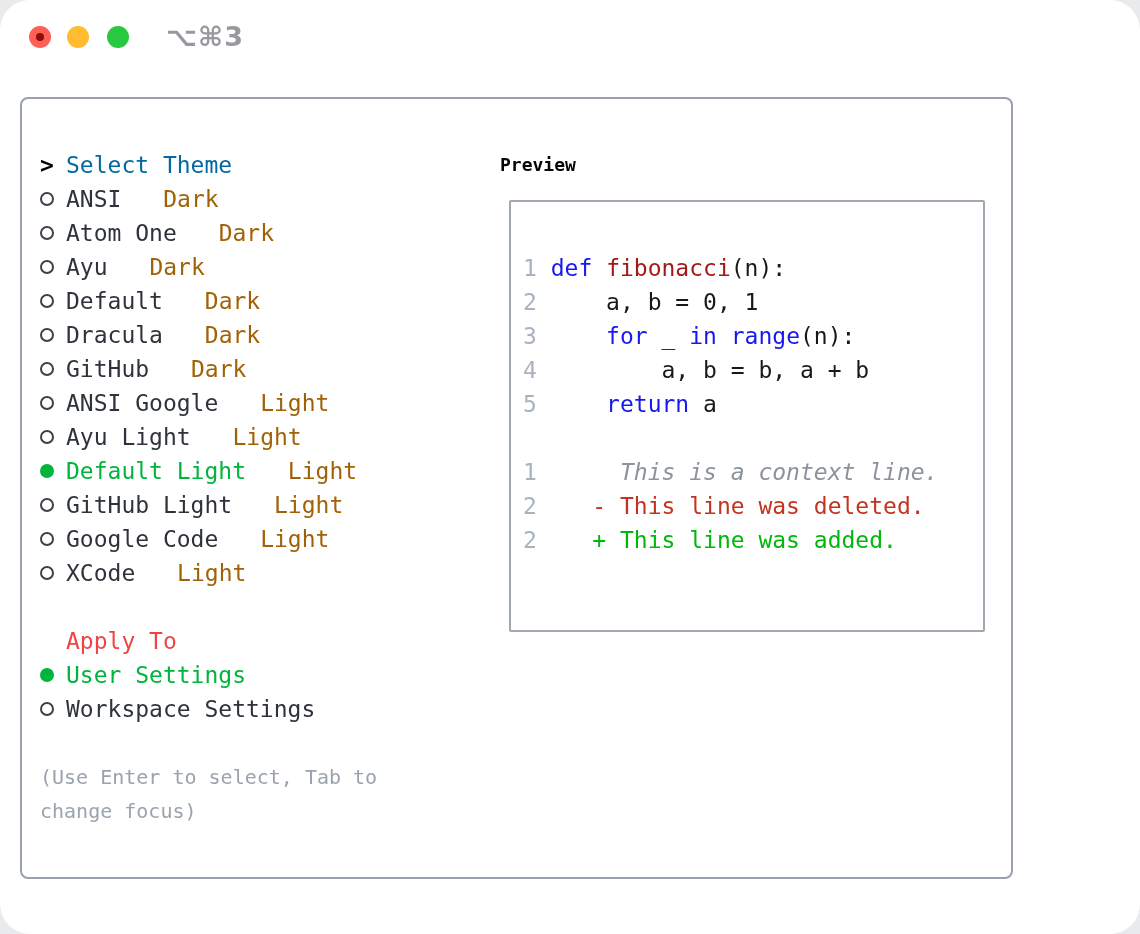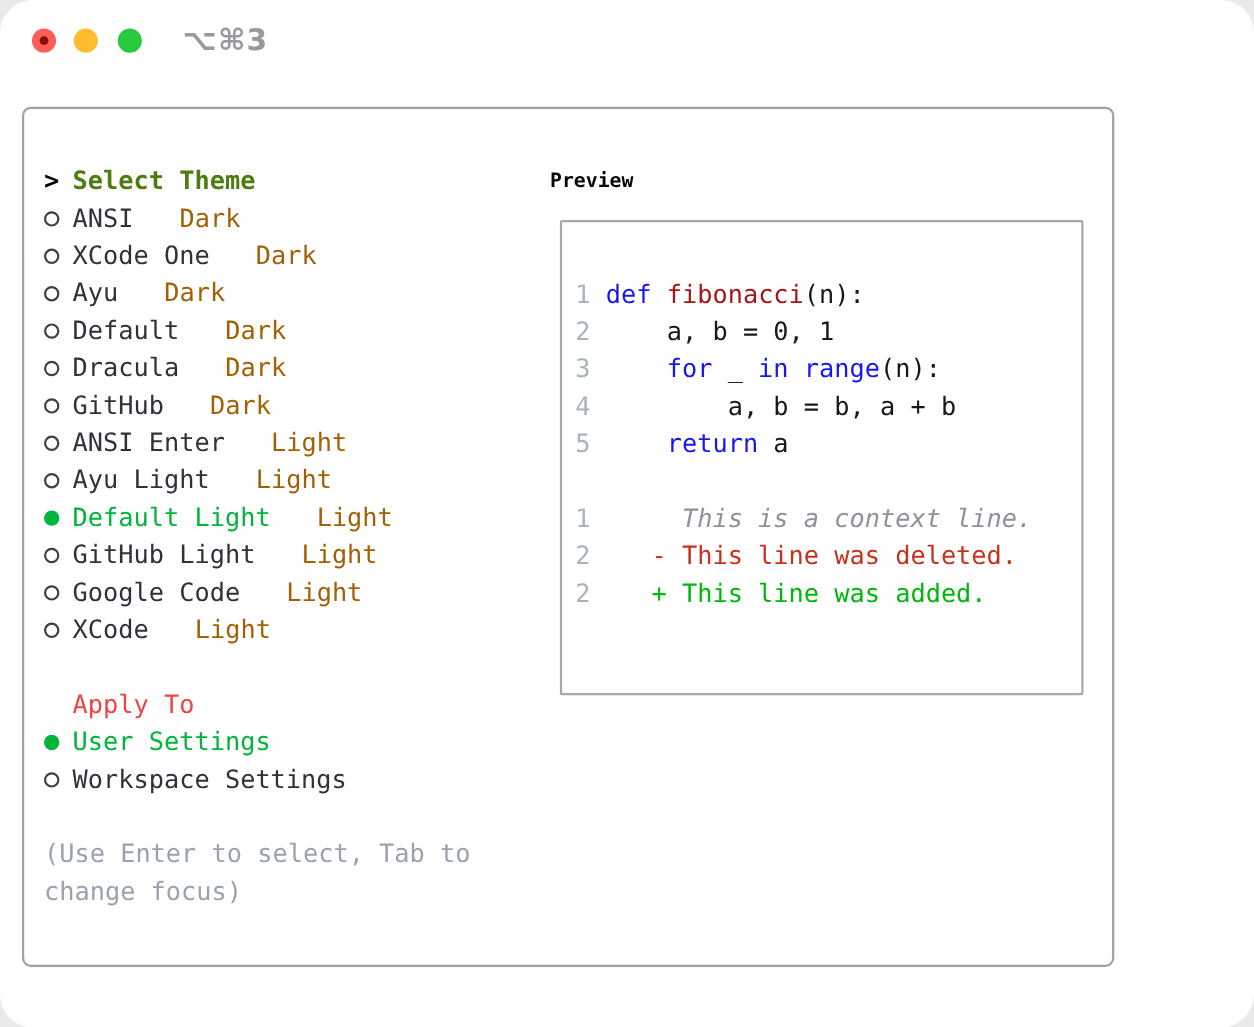--- a/index.html
+++ b/index.html
@@ -29,29 +29,29 @@
   
   .panel{
     position:absolute;left:20px;top:97px;
     width:993px;height:782px;box-sizing:border-box;
     border:2px solid #99a1ac;border-radius:8px;background:#ffffff;
   }
   .left-col{position:absolute;left:18px;top:49px;width:440px;}
   .row{height:34px;display:flex;align-items:center;font-size:23px;line-height:34px;}
   .marker-col{flex:0 0 26px;width:26px;display:flex;align-items:center;}
   .caret{font-weight:700;color:#050505;font-size:23px;}
-  .heading{font-weight:700;color:#4d7c0f;}
+  .heading{font-weight:400;color:#0369a1;}
   .sub-heading{font-weight:400;color:#ef4444;}
   .ring{width:10px;height:10px;border:2px solid #3c424a;border-radius:50%;}
   .filled{width:14px;height:14px;background:#00b43c;border-radius:50%;}
   .item .label{color:#2e333b;white-space:pre;}
   .item.selected .label{color:#00b43c;}
   .tag{color:#a16207;white-space:pre;margin-left:28px;}
   .gap{height:34px;}
-  .help{color:#9aa3ad;font-size:23px;line-height:34px;white-space:pre-line;}
+  .help{color:#9aa3ad;font-size:20px;line-height:34px;white-space:pre-line;}
   
   .preview-heading{
     position:absolute;left:478px;top:49px;height:34px;
     font-size:18px;line-height:34px;font-weight:700;color:#050505;
   }
   .preview-box{
     position:absolute;left:487px;top:101px;
     width:476px;height:432px;box-sizing:border-box;
     border:2px solid #a0a8b2;border-radius:2px;background:#ffffff;
   }
@@ -94,21 +94,21 @@
             <span class="marker-col">
               <span class="ring"></span>
             </span>
             <span class="label">ANSI</span>
             <span class="tag"> Dark</span>
           </div>
           <div class="row item">
             <span class="marker-col">
               <span class="ring"></span>
             </span>
-            <span class="label">XCode One</span>
+            <span class="label">Atom One</span>
             <span class="tag"> Dark</span>
           </div>
           <div class="row item">
             <span class="marker-col">
               <span class="ring"></span>
             </span>
             <span class="label">Ayu</span>
             <span class="tag"> Dark</span>
           </div>
           <div class="row item">
@@ -129,21 +129,21 @@
             <span class="marker-col">
               <span class="ring"></span>
             </span>
             <span class="label">GitHub</span>
             <span class="tag"> Dark</span>
           </div>
           <div class="row item">
             <span class="marker-col">
               <span class="ring"></span>
             </span>
-            <span class="label">ANSI Enter</span>
+            <span class="label">ANSI Google</span>
             <span class="tag"> Light</span>
           </div>
           <div class="row item">
             <span class="marker-col">
               <span class="ring"></span>
             </span>
             <span class="label">Ayu Light</span>
             <span class="tag"> Light</span>
           </div>
           <div class="row item selected">

